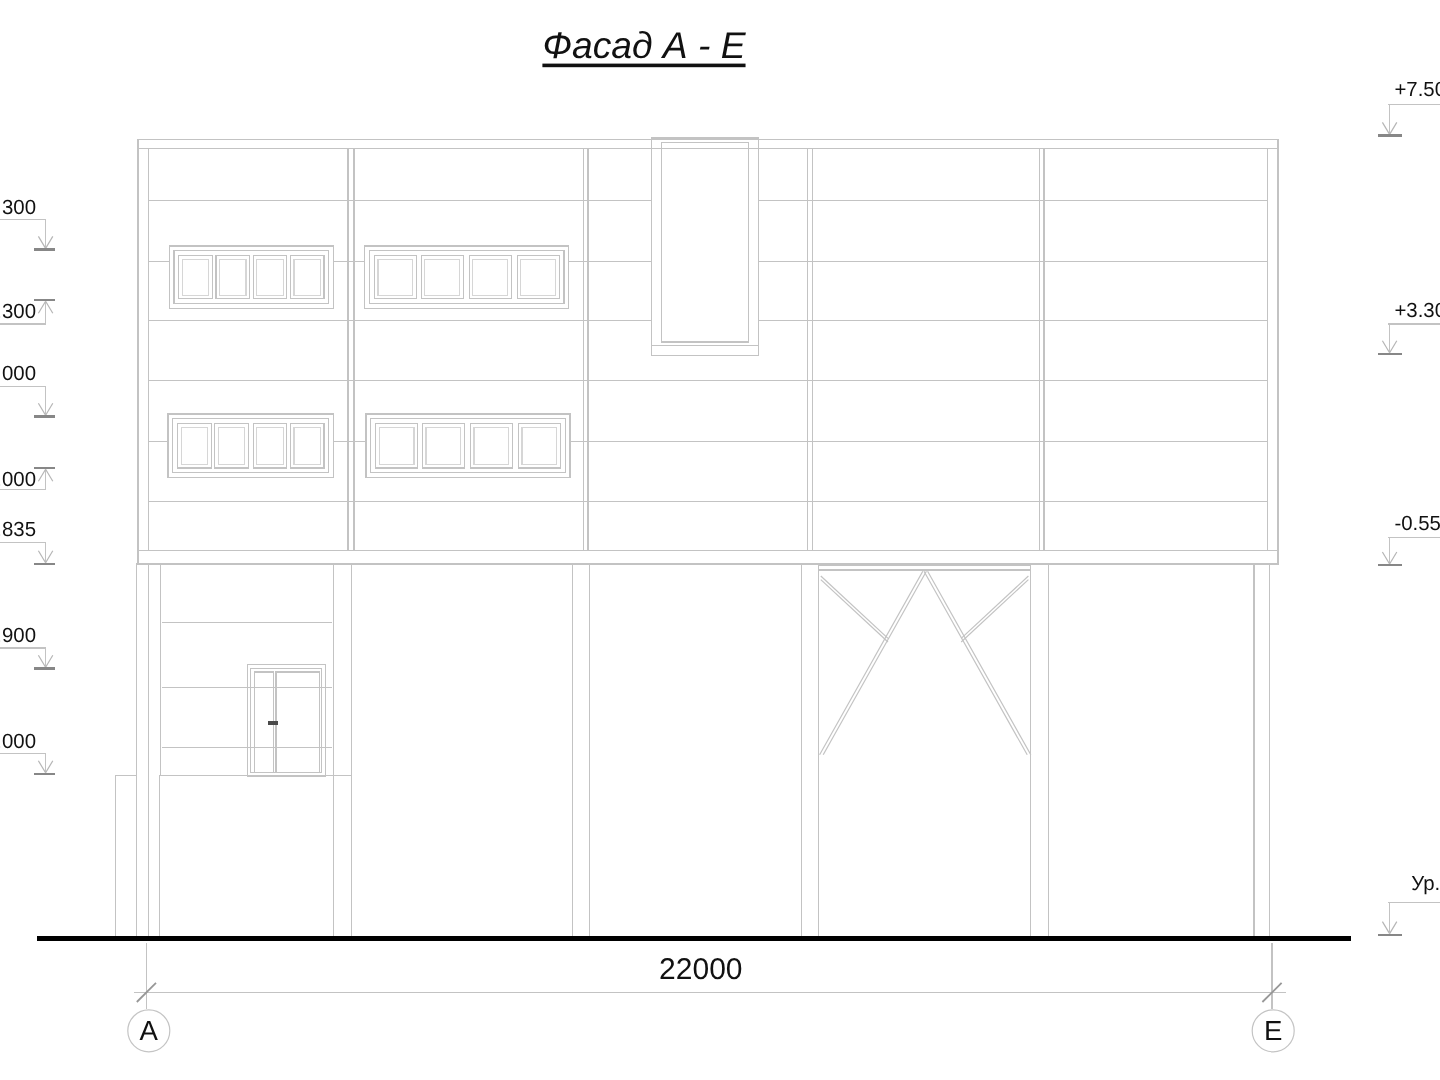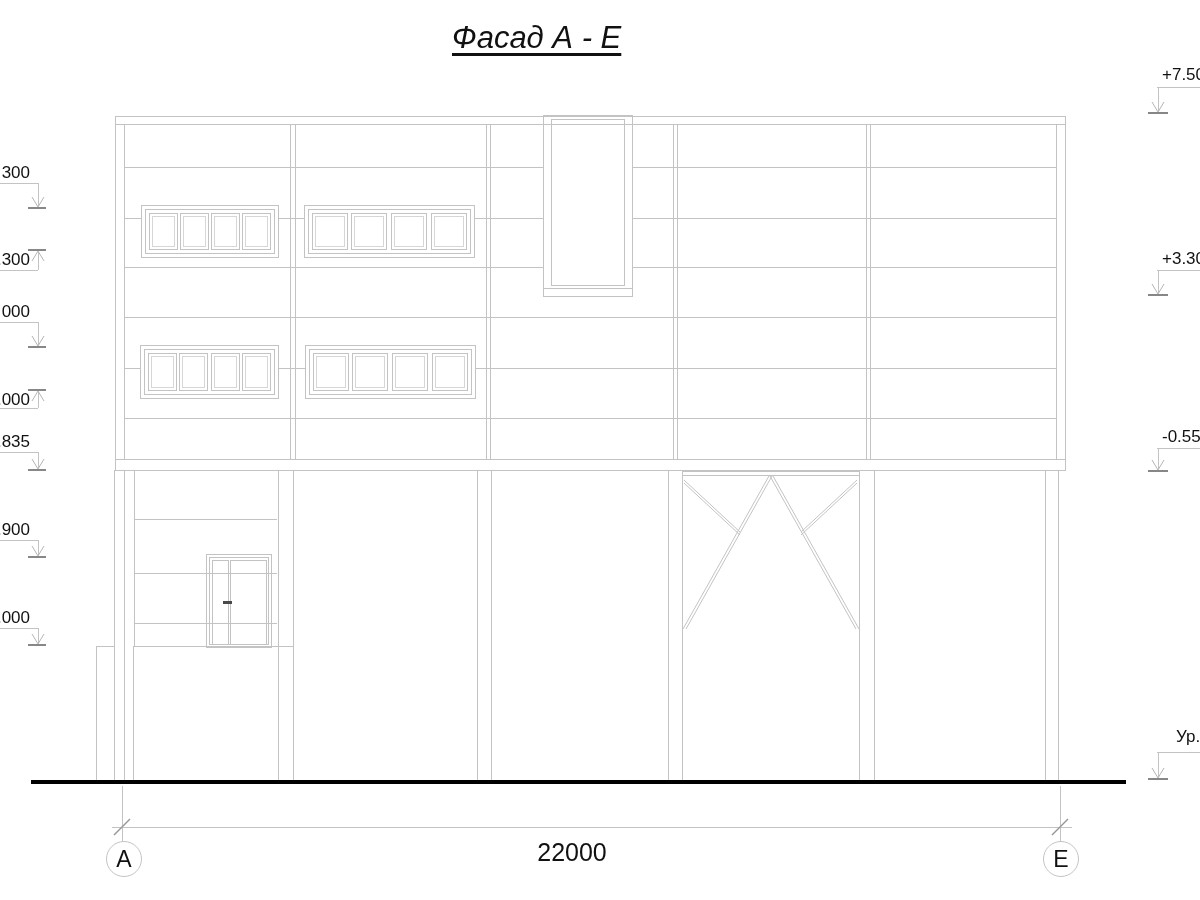--- a/index.html
+++ b/index.html
@@ -265,18 +265,18 @@
   <div class="lbl elev left" style="top:391px;">.000</div>
   <div class="lbl elev left" style="top:433px;">.835</div>
   <div class="lbl elev left" style="top:521px;">.900</div>
   <div class="lbl elev left" style="top:609px;">.000</div>
 
   <div class="lbl elev" style="left:1162px; top:66px;">+7.50</div>
   <div class="lbl elev" style="left:1162px; top:250px;">+3.30</div>
   <div class="lbl elev" style="left:1162px; top:428px;">-0.55</div>
   <div class="lbl elev" style="left:1165px; top:728px;margin-left:11px;">Ур.</div>
 
-  <div class="lbl dim" style="left:522px; top:794px;margin-top:44px;">22000</div>
+  <div class="lbl dim" style="left:534px; top:794px;">22000</div>
 
   <div class="axis-circle" style="left:106px; top:841px;">А</div>
   <div class="axis-circle" style="left:1043px; top:841px;">Е</div>
 
 </div>
 
 </body></html>

